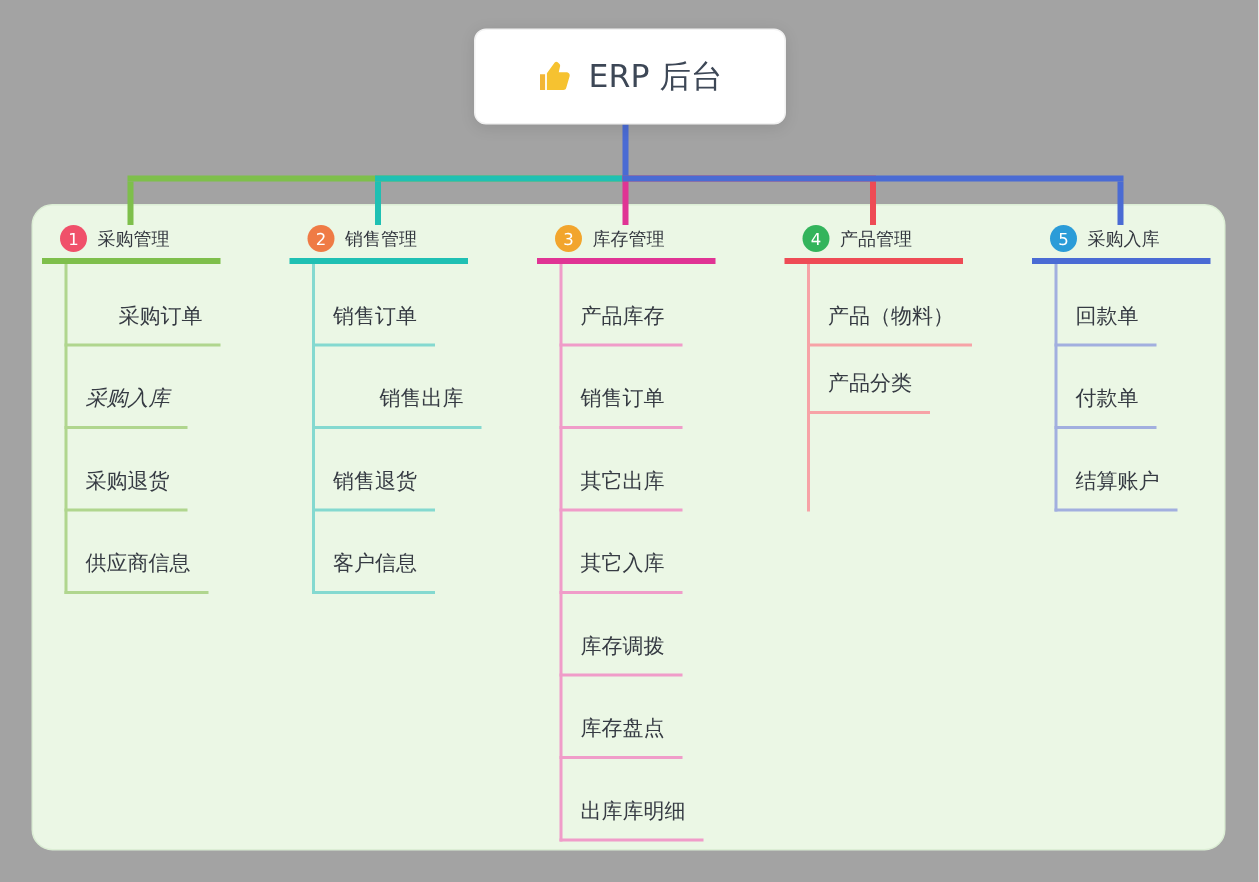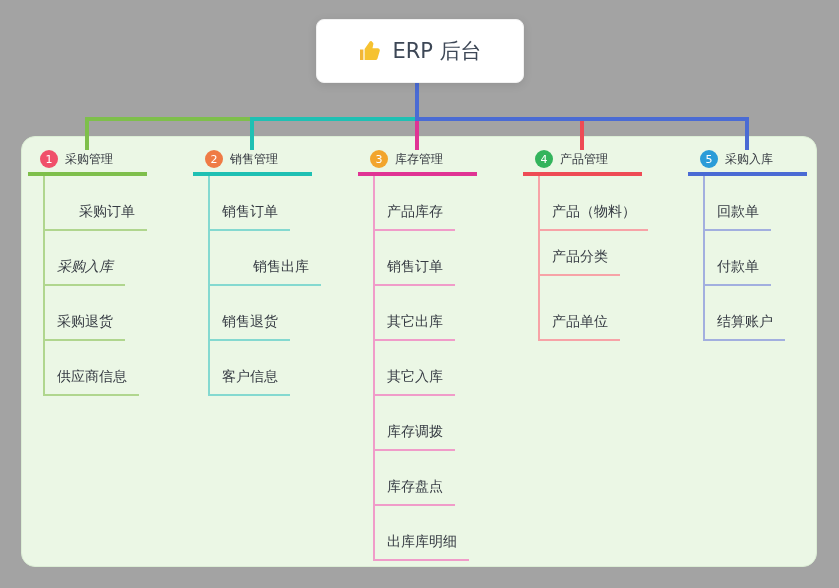--- a/index.html
+++ b/index.html
@@ -116,21 +116,20 @@
       </div>
 
   <div class="branch" style="left: 523px;">
     <div class="branch-header" style="border-bottom-color: rgb(238, 75, 85);">
       <span class="badge" style="background: rgb(51, 180, 92);">4</span>
       <span class="branch-label">产品管理</span>
     </div>
     <div class="trunk" style="background: rgb(247, 163, 167); height: 165px;"></div>
   <div class="child" style="top: 55px; border-bottom-color: rgb(247, 163, 167);">产品（物料）</div>
         <div class="child" style="top: 100px; border-bottom-color: rgb(247, 163, 167);">产品分类</div>
-        <div class="child" style="top: 165px; border-bottom-color: rgb(247, 163, 167);">产品单位</div>
       </div>
 
   <div class="branch" style="left: 688px;">
     <div class="branch-header" style="border-bottom-color: rgb(74, 107, 212);">
       <span class="badge" style="background: rgb(43, 156, 216);">5</span>
       <span class="branch-label">采购入库</span>
     </div>
     <div class="trunk" style="background: rgb(162, 175, 223); height: 165px;"></div>
   <div class="child" style="top: 55px; border-bottom-color: rgb(162, 175, 223);">回款单</div>
         <div class="child" style="top: 110px; border-bottom-color: rgb(162, 175, 223);">付款单</div>

